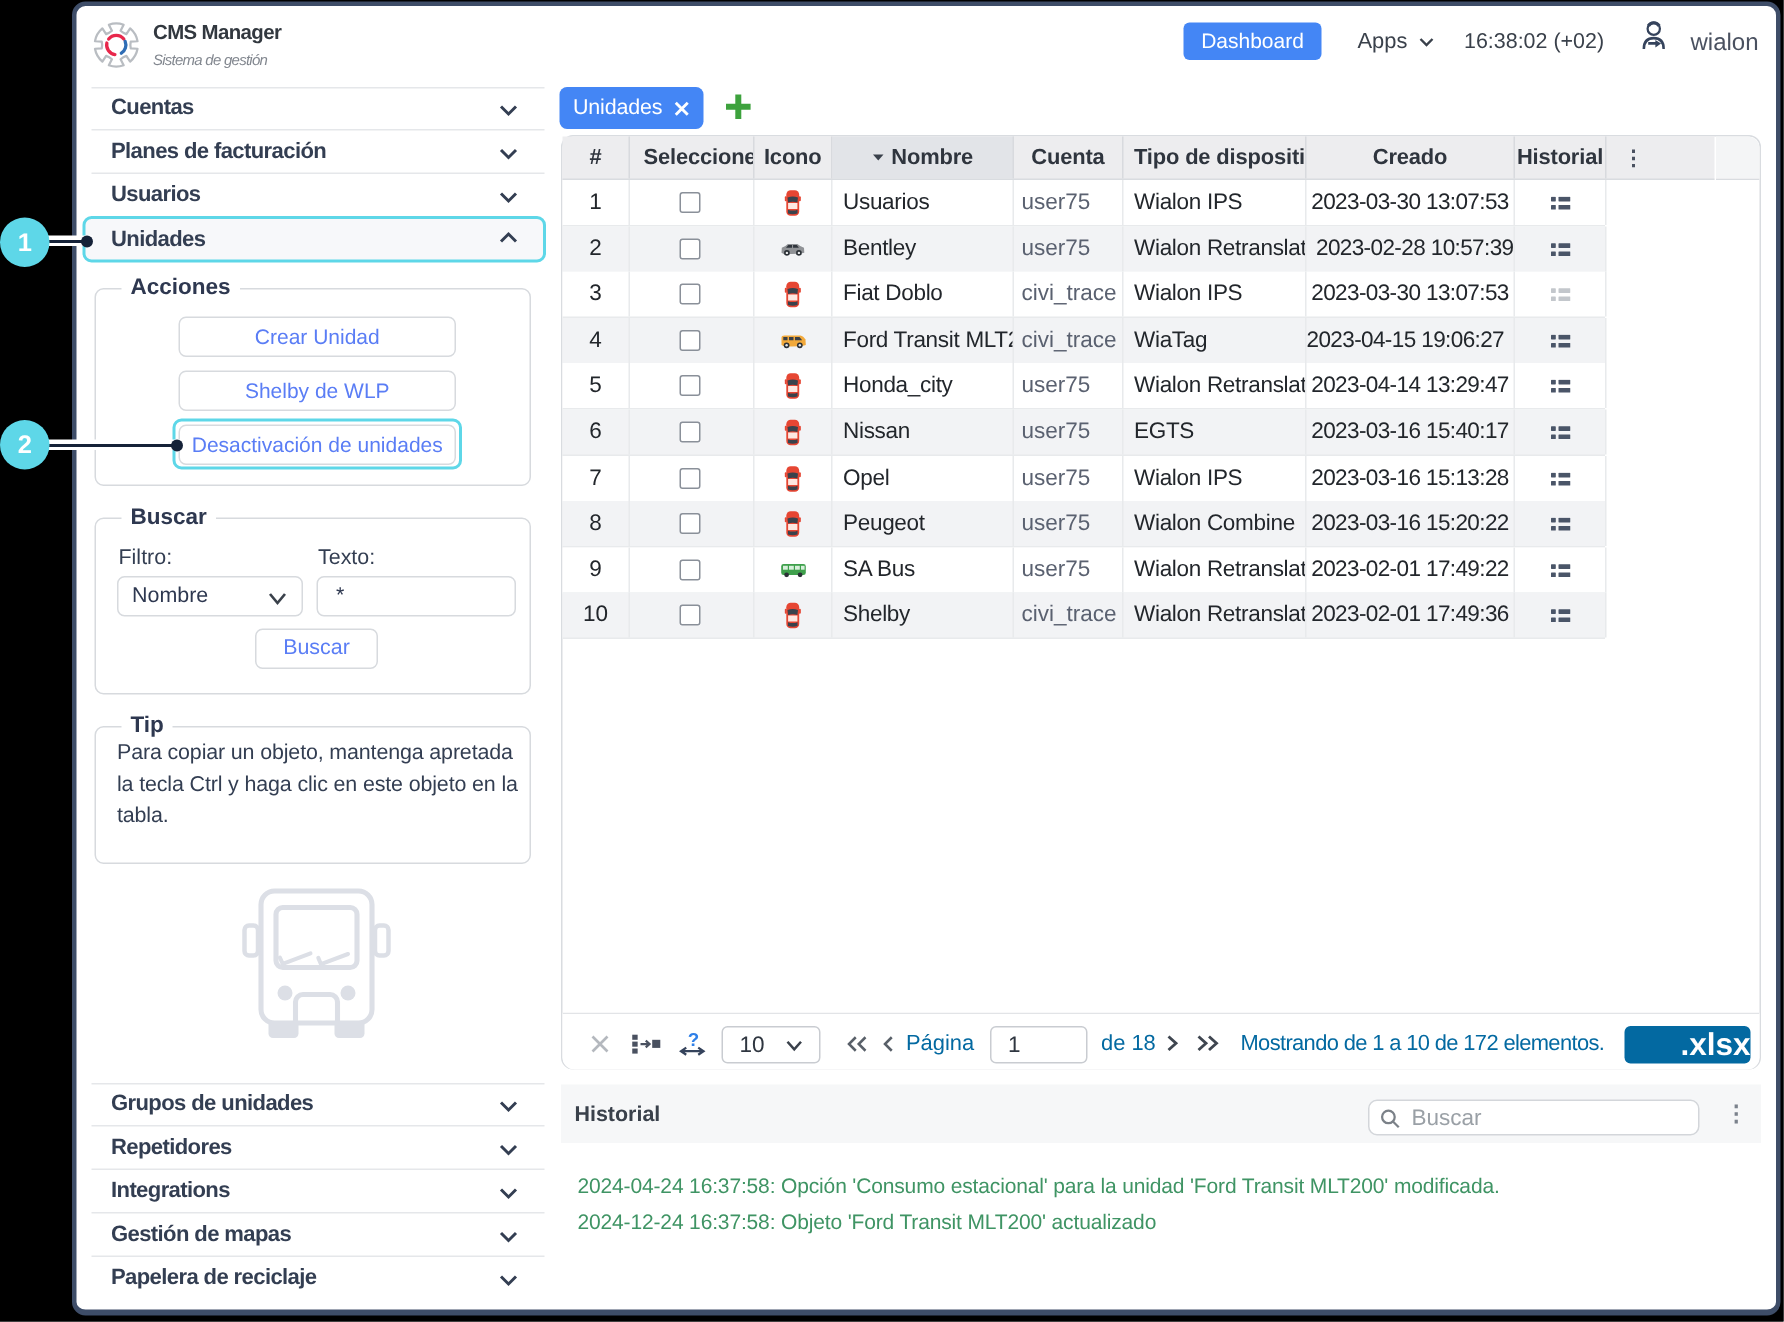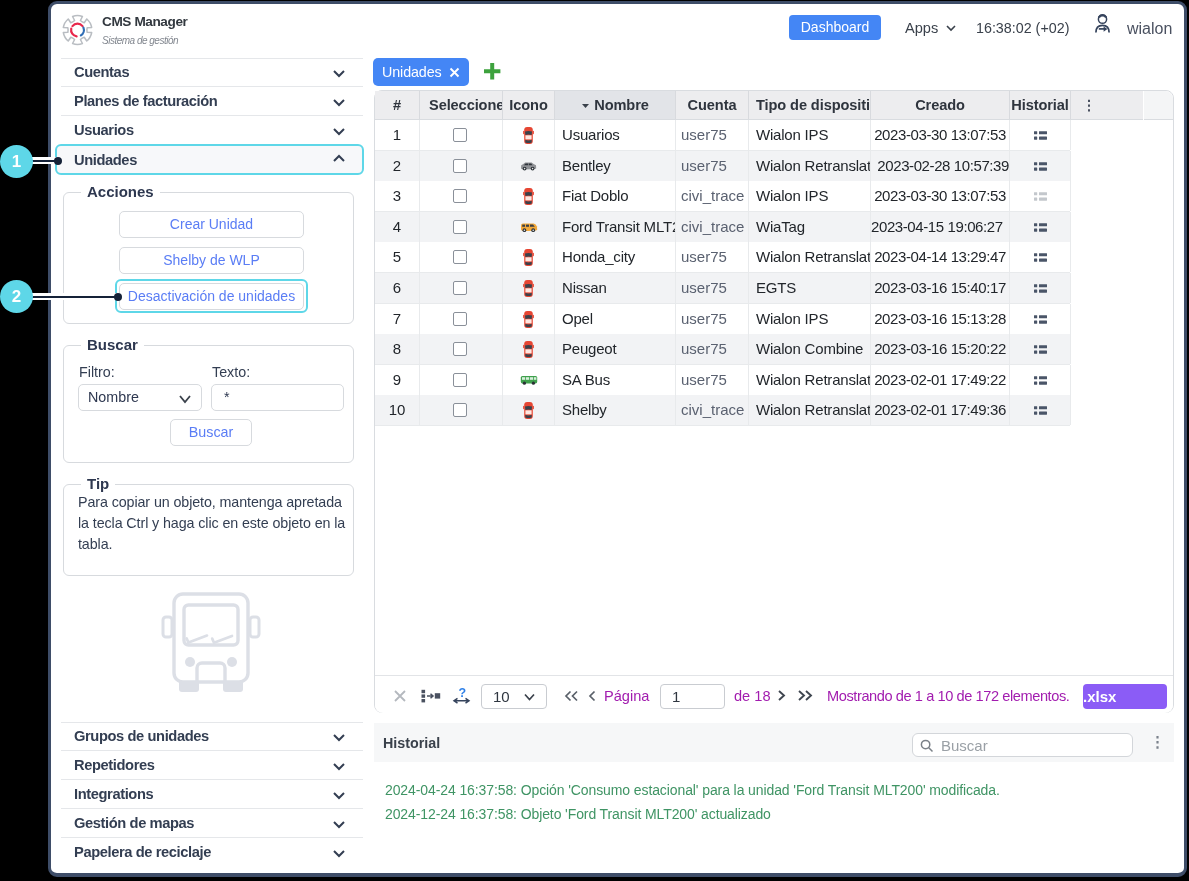--- a/index.html
+++ b/index.html
@@ -51,25 +51,25 @@
   .trow { position:absolute; left:0; width:695px; height:31px; border-bottom:1px solid #e8eaec; }
   .td { position:absolute; top:0; height:30px; font-size:15px; color:#22262b; line-height:30px;
     border-right:1px solid #e8eaec; overflow:hidden; white-space:nowrap; }
   .cgray { color:#5a6170; }
   .cbox { position:absolute; left:33px; top:8px; width:14px; height:14px;
     border:1.5px solid #8a9099; border-radius:2px; background:#fff; }
   .hicon { position:absolute; left:24px; top:11px; display:block; line-height:0; }
   
   .pag { position:absolute; left:0px; top:584px; width:798px; height:38px;
     border-top:1px solid #e2e4e7; background:#fff; border-radius:0 0 8px 8px; }
-  .pi { position:absolute; font-size:14.6px; color:#a21caf; }
+  .pi { position:absolute; font-size:14.6px; color:#0369a1; }
   .pbox { position:absolute; top:8px; height:25px; border:1px solid #c9ccd1; border-radius:4px;
     background:#fff; font-size:15px; color:#2f3640; line-height:23px; }
-  .xlsx { position:absolute; left:708px; top:8px; width:84px; height:25px; background:#8b5cf6;
-    border-radius:4px; color:#fff; font-weight:bold; font-size:15px; text-align:left; line-height:25px; }
+  .xlsx { position:absolute; left:708px; top:8px; width:84px; height:25px; background:#0369a1;
+    border-radius:4px; color:#fff; font-weight:bold; font-size:21px; text-align:right; line-height:25px; }
   
   .hist-bar { left:374px; top:723px; width:800px; height:39px; background:#f6f7f8; }
   .hist-title { left:383px; top:735px; font-size:14.3px; font-weight:bold; color:#3a414b; }
   .search { left:912px; top:733px; width:221px; height:24px; border:1px solid #d3d6da;
     border-radius:6px; background:#fff; }
   .glog { position:absolute; left:385px; font-size:14px; letter-spacing:-0.1px; color:#3f9464; }
 </style></head>
 <body>
 <div class="panel"></div>
 

